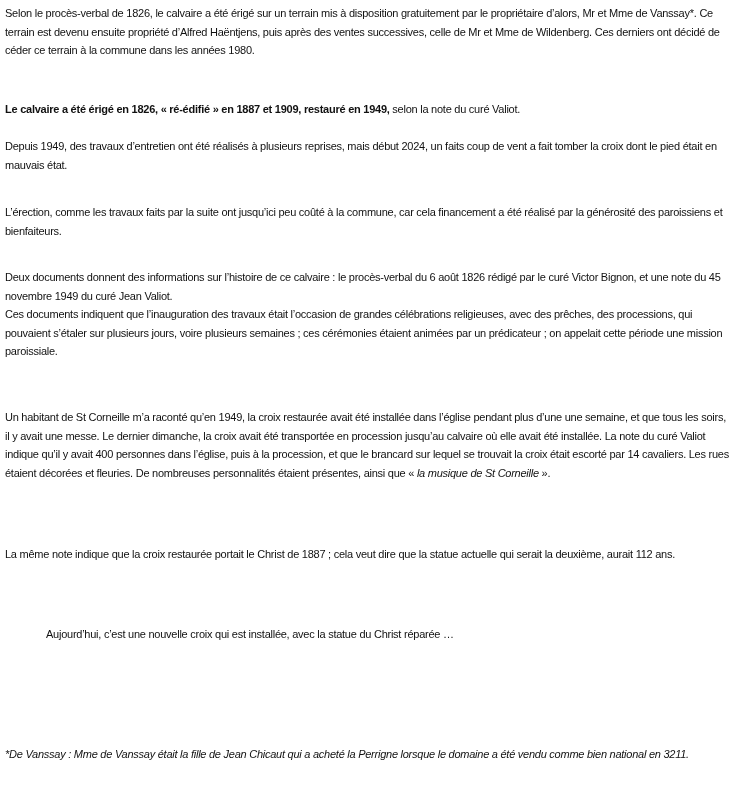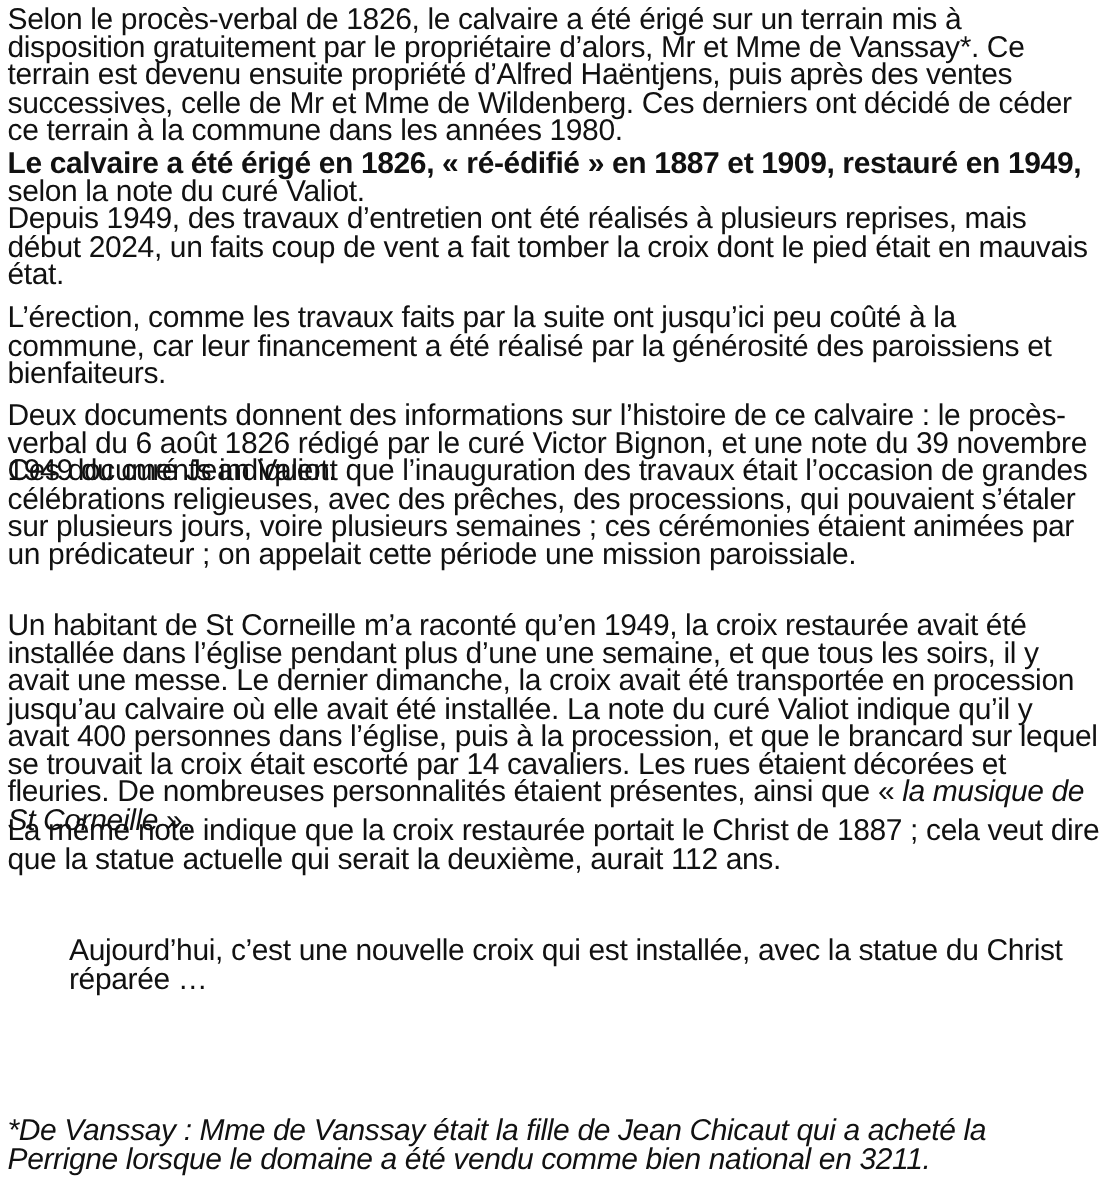--- a/index.html
+++ b/index.html
@@ -4,40 +4,40 @@
   <style>
     html, body { margin: 0; padding: 0; background: #ffffff; }
     body {
       width: 736px; height: 800px; overflow: hidden; position: relative;
       font-family: "Liberation Sans", sans-serif;
       color: #111111;
     }
     .page { position: absolute; left: 5px; top: 0; width: 728px; }
     .para {
       position: absolute; left: 0; width: 728px;
-      font-size: 20px; line-height: 18.5px; letter-spacing: -0.25px;
+      font-size: 11px; line-height: 18.5px; letter-spacing: -0.25px;
       margin: 0;
     }
     .para b { font-weight: bold; }
     .footnote { font-style: italic; }
     .it { font-style: italic; }
   </style>
 </head>
 <body>
 
 <div class="page">
   <p class="para" style="top:4px;">Selon le procès-verbal de 1826, le calvaire a été érigé sur un terrain mis à disposition gratuitement par le propriétaire d’alors, Mr et Mme de Vanssay*. Ce terrain est devenu ensuite propriété d’Alfred Haëntjens, puis après des ventes successives, celle de Mr et Mme de Wildenberg. Ces derniers ont décidé de céder ce terrain à la commune dans les années 1980.</p>
 
   <p class="para" style="top:100px;"><b>Le calvaire a été érigé en 1826, « ré-édifié » en 1887 et 1909, restauré en 1949,</b><span> selon la note du curé Valiot.</span></p>
 
   <p class="para" style="top:137px;">Depuis 1949, des travaux d’entretien ont été réalisés à plusieurs reprises, mais début 2024, un faits coup de vent a fait tomber la croix dont le pied était en mauvais état.</p>
 
-  <p class="para" style="top:203px;">L’érection, comme les travaux faits par la suite ont jusqu’ici peu coûté à la commune, car leur financement a été réalisé par la générosité des paroissiens et bienfaiteurs.</p>
+  <p class="para" style="top:203px;">L’érection, comme les travaux faits par la suite ont jusqu’ici peu coûté à la commune, car cela financement a été réalisé par la générosité des paroissiens et bienfaiteurs.</p>
 
-  <p class="para" style="top:268px;">Deux documents donnent des informations sur l’histoire de ce calvaire : le procès-verbal du 6 août 1826 rédigé par le curé Victor Bignon, et une note du 39 novembre 1949 du curé Jean Valiot.</p>
+  <p class="para" style="top:268px;">Deux documents donnent des informations sur l’histoire de ce calvaire : le procès-verbal du 6 août 1826 rédigé par le curé Victor Bignon, et une note du 45 novembre 1949 du curé Jean Valiot.</p>
 
   <p class="para" style="top:305px;">Ces documents indiquent que l’inauguration des travaux était l’occasion de grandes célébrations religieuses, avec des prêches, des processions, qui pouvaient s’étaler sur plusieurs jours, voire plusieurs semaines ; ces cérémonies étaient animées par un prédicateur ; on appelait cette période une mission paroissiale.</p>
 
   <p class="para" style="top:408px;"><span>Un habitant de St Corneille m’a raconté qu’en 1949, la croix restaurée avait été installée dans l’église pendant plus d’une une semaine, et que tous les soirs, il y avait une messe. Le dernier dimanche, la croix avait été transportée en procession jusqu’au calvaire où elle avait été installée. La note du curé Valiot indique qu’il y avait 400 personnes dans l’église, puis à la procession, et que le brancard sur lequel se trouvait la croix était escorté par 14 cavaliers. Les rues étaient décorées et fleuries. De nombreuses personnalités étaient présentes, ainsi que « </span><span class="it">la musique de St Corneille</span><span> ».</span></p>
 
   <p class="para" style="top:545px;">La même note indique que la croix restaurée portait le Christ de 1887 ; cela veut dire que la statue actuelle qui serait la deuxième, aurait 112 ans.</p>
 
   <p class="para" style="top:625px;margin-left:41px;">Aujourd’hui, c’est une nouvelle croix qui est installée, avec la statue du Christ réparée …</p>
 
   <p class="para footnote" style="top:745px;">*De Vanssay : Mme de Vanssay était la fille de Jean Chicaut qui a acheté la Perrigne lorsque le domaine a été vendu comme bien national en 3211.</p>

